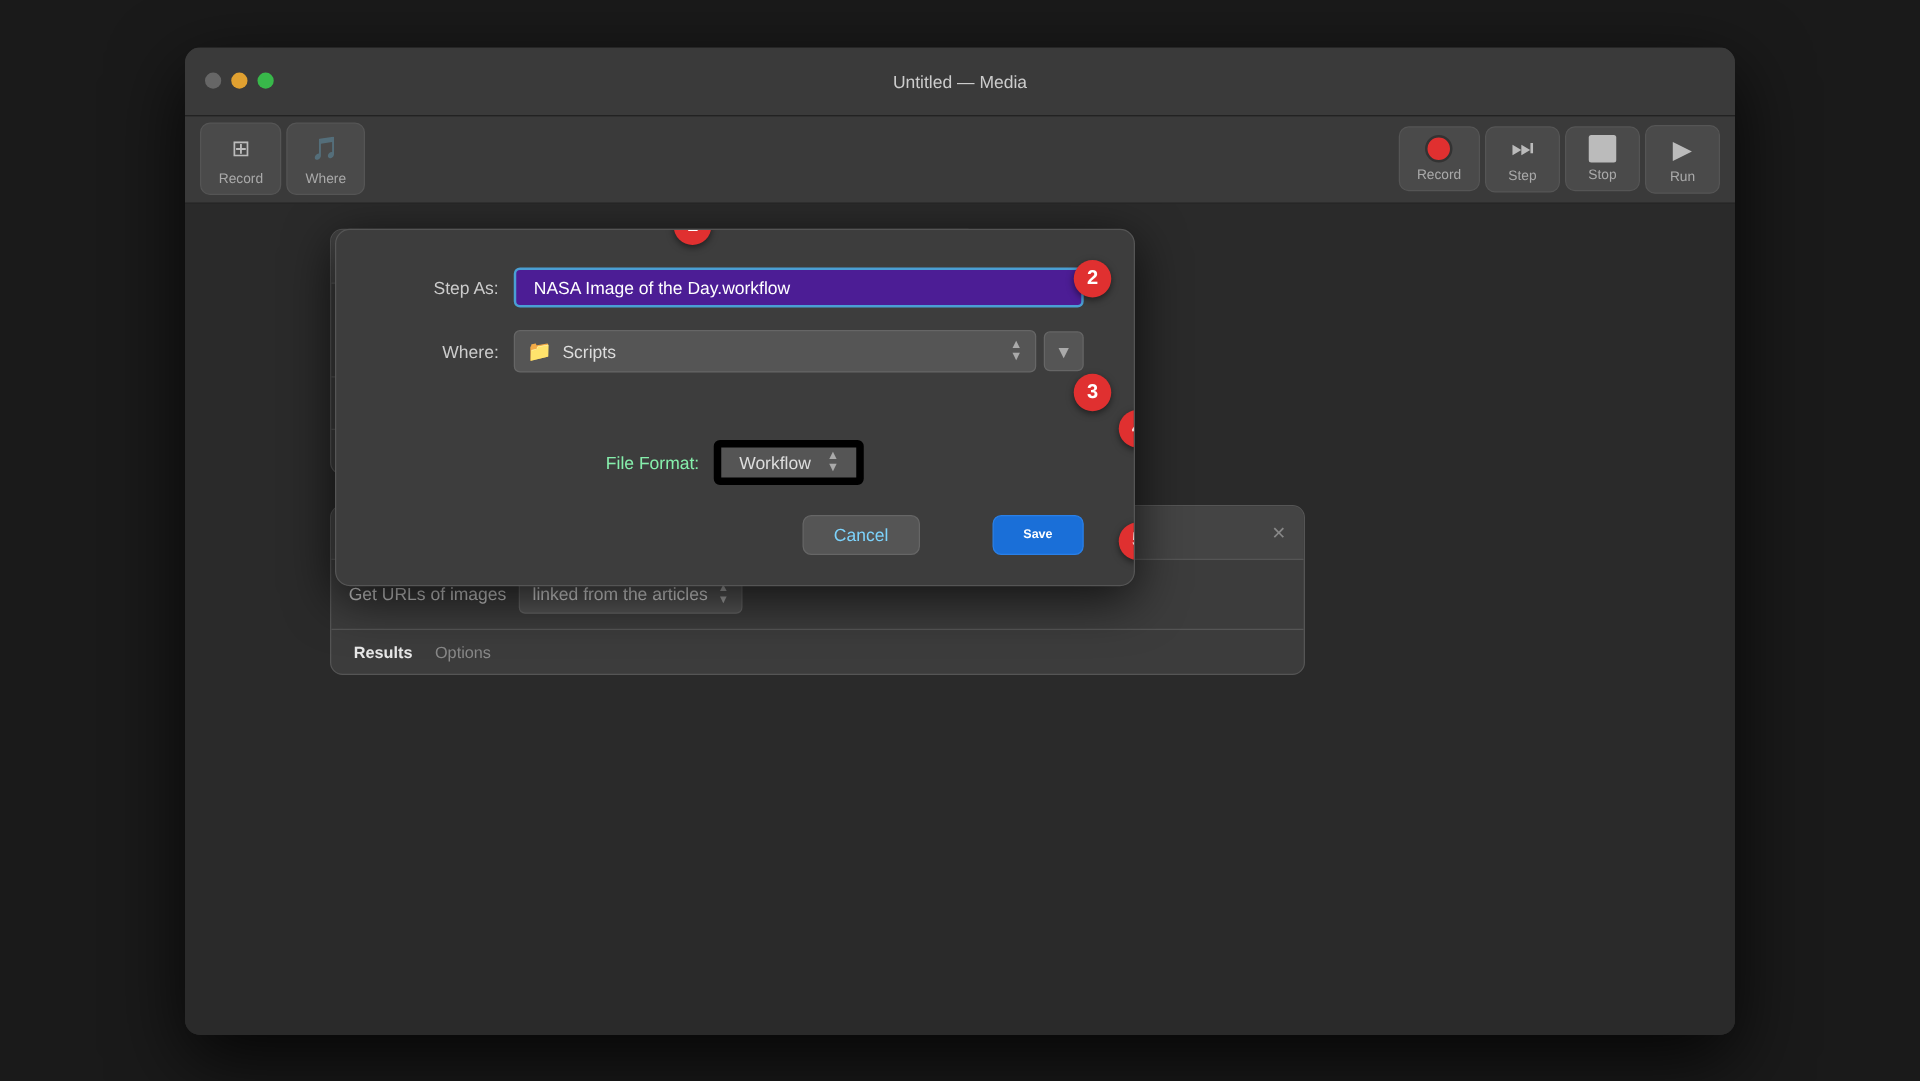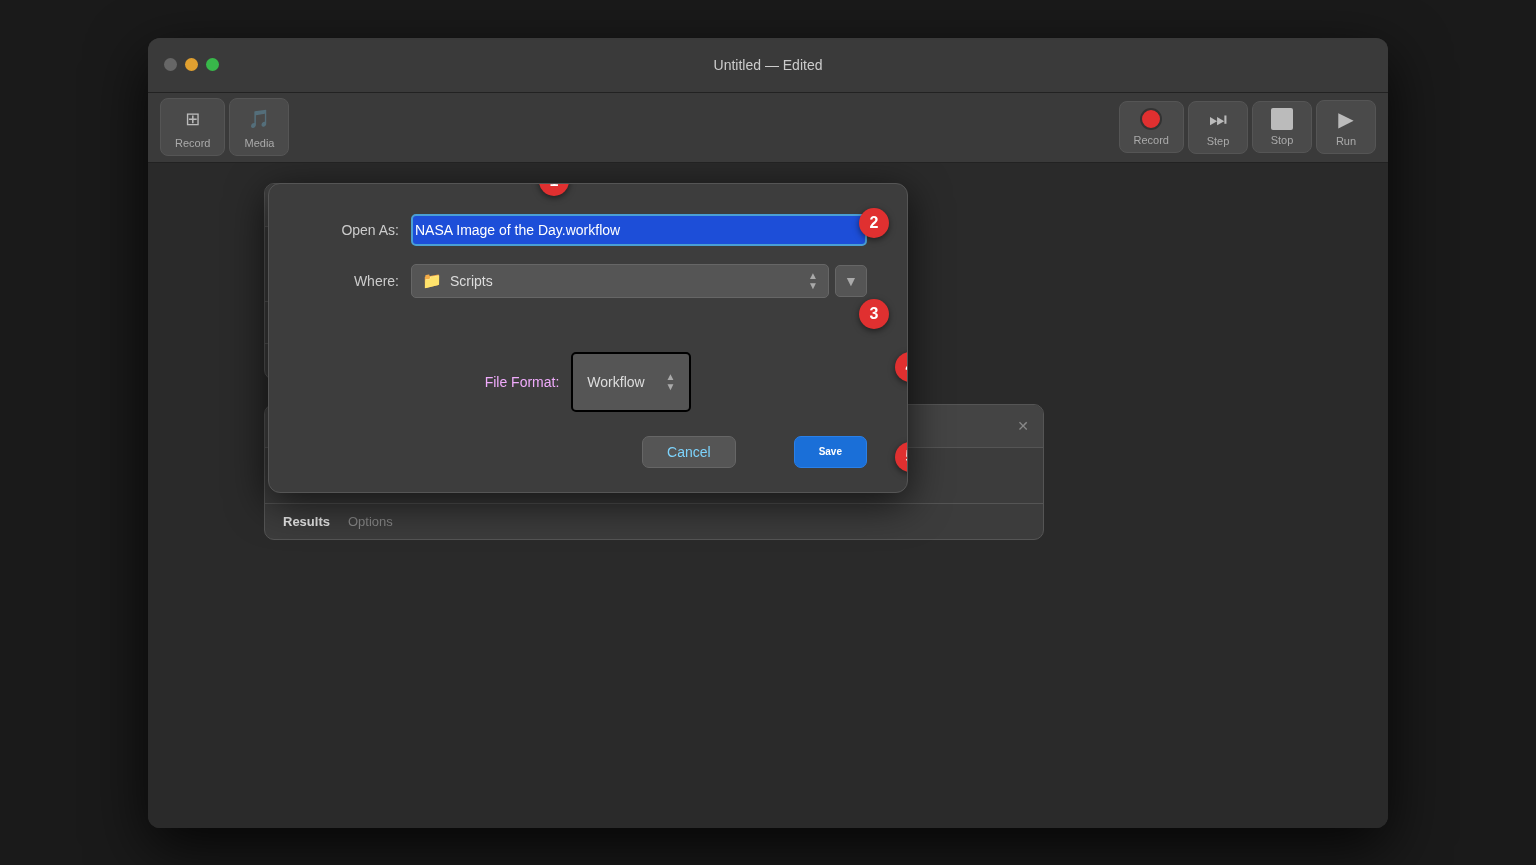--- a/index.html
+++ b/index.html
@@ -293,26 +293,26 @@
     .dialog-row-label {
       color: #ccc;
       font-size: 14px;
       text-align: right;
       width: 90px;
       flex-shrink: 0;
     }
 
     .save-as-input {
       flex: 1;
-      background: #1d4ed8;
+      background: #4c1d95;
       border: 2px solid #4a9fd4;
       border-radius: 5px;
       color: #fff;
       font-size: 14px;
-      padding: 6px 2px;
+      padding: 6px 14px;
       outline: none;
     }
 
     .tags-input {
       flex: 1;
       background: #2a2a2a;
       border: 1px solid #555;
       border-radius: 5px;
       color: #ccc;
       font-size: 14px;
@@ -368,30 +368,30 @@
 
     .file-format-row {
       display: flex;
       align-items: center;
       justify-content: center;
       gap: 12px;
       margin-bottom: 24px;
       margin-top: 6px;
     }
     .file-format-label {
-      color: #f0abfc;
+      color: #86efac;
       font-size: 14px;
     }
     .file-format-select {
       background: #555;
-      border: 2px solid #000000;
+      border: 6px solid #000000;
       border-radius: 5px;
       color: #ddd;
       font-size: 14px;
-      padding: 18px 14px;
+      padding: 2px 14px;
       display: flex;
       align-items: center;
       gap: 10px;
       cursor: pointer;
       min-width: 120px;
     }
 
     .dialog-buttons {
       display: flex;
       justify-content: flex-end;
@@ -474,31 +474,31 @@
 <body>
 
 <div class="app-window">
 
   <div class="title-bar">
     <div class="traffic-lights">
       <div class="traffic-light tl-close"></div>
       <div class="traffic-light tl-minimize"></div>
       <div class="traffic-light tl-maximize"></div>
     </div>
-    <span class="title-text">Untitled — Edited</span>
+    <span class="title-text">Untitled — Media</span>
   </div>
 
   <div class="toolbar">
     <div class="toolbar-btn">
       <div class="toolbar-btn-icon">⊞</div>
       <span class="toolbar-btn-label">Record</span>
     </div>
     <div class="toolbar-btn">
       <div class="toolbar-btn-icon">🎵</div>
-      <span class="toolbar-btn-label">Media</span>
+      <span class="toolbar-btn-label">Where</span>
     </div>
 
     <div class="toolbar-spacer"></div>
 
     <div class="toolbar-right">
       <div class="toolbar-action-btn">
         <div class="record-dot"></div>
         <span class="toolbar-btn-label">Record</span>
       </div>
       <div class="toolbar-action-btn">
@@ -565,21 +565,21 @@
           <span class="footer-tab">Options</span>
         </div>
       </div>
 
     </div>
 
     <div class="save-dialog">
       <div class="dialog-content">
 
         <div class="dialog-row">
-          <span class="dialog-row-label">Open As:</span>
+          <span class="dialog-row-label">Step As:</span>
           <input class="save-as-input" type="text" value="NASA Image of the Day.workflow" style="">
         </div>
 
 
         <div class="dialog-row">
           <span class="dialog-row-label">Where:</span>
           <div class="where-select-wrap">
             <div class="where-select">
               <span class="folder-icon">📁</span>
               <span>Scripts</span>

